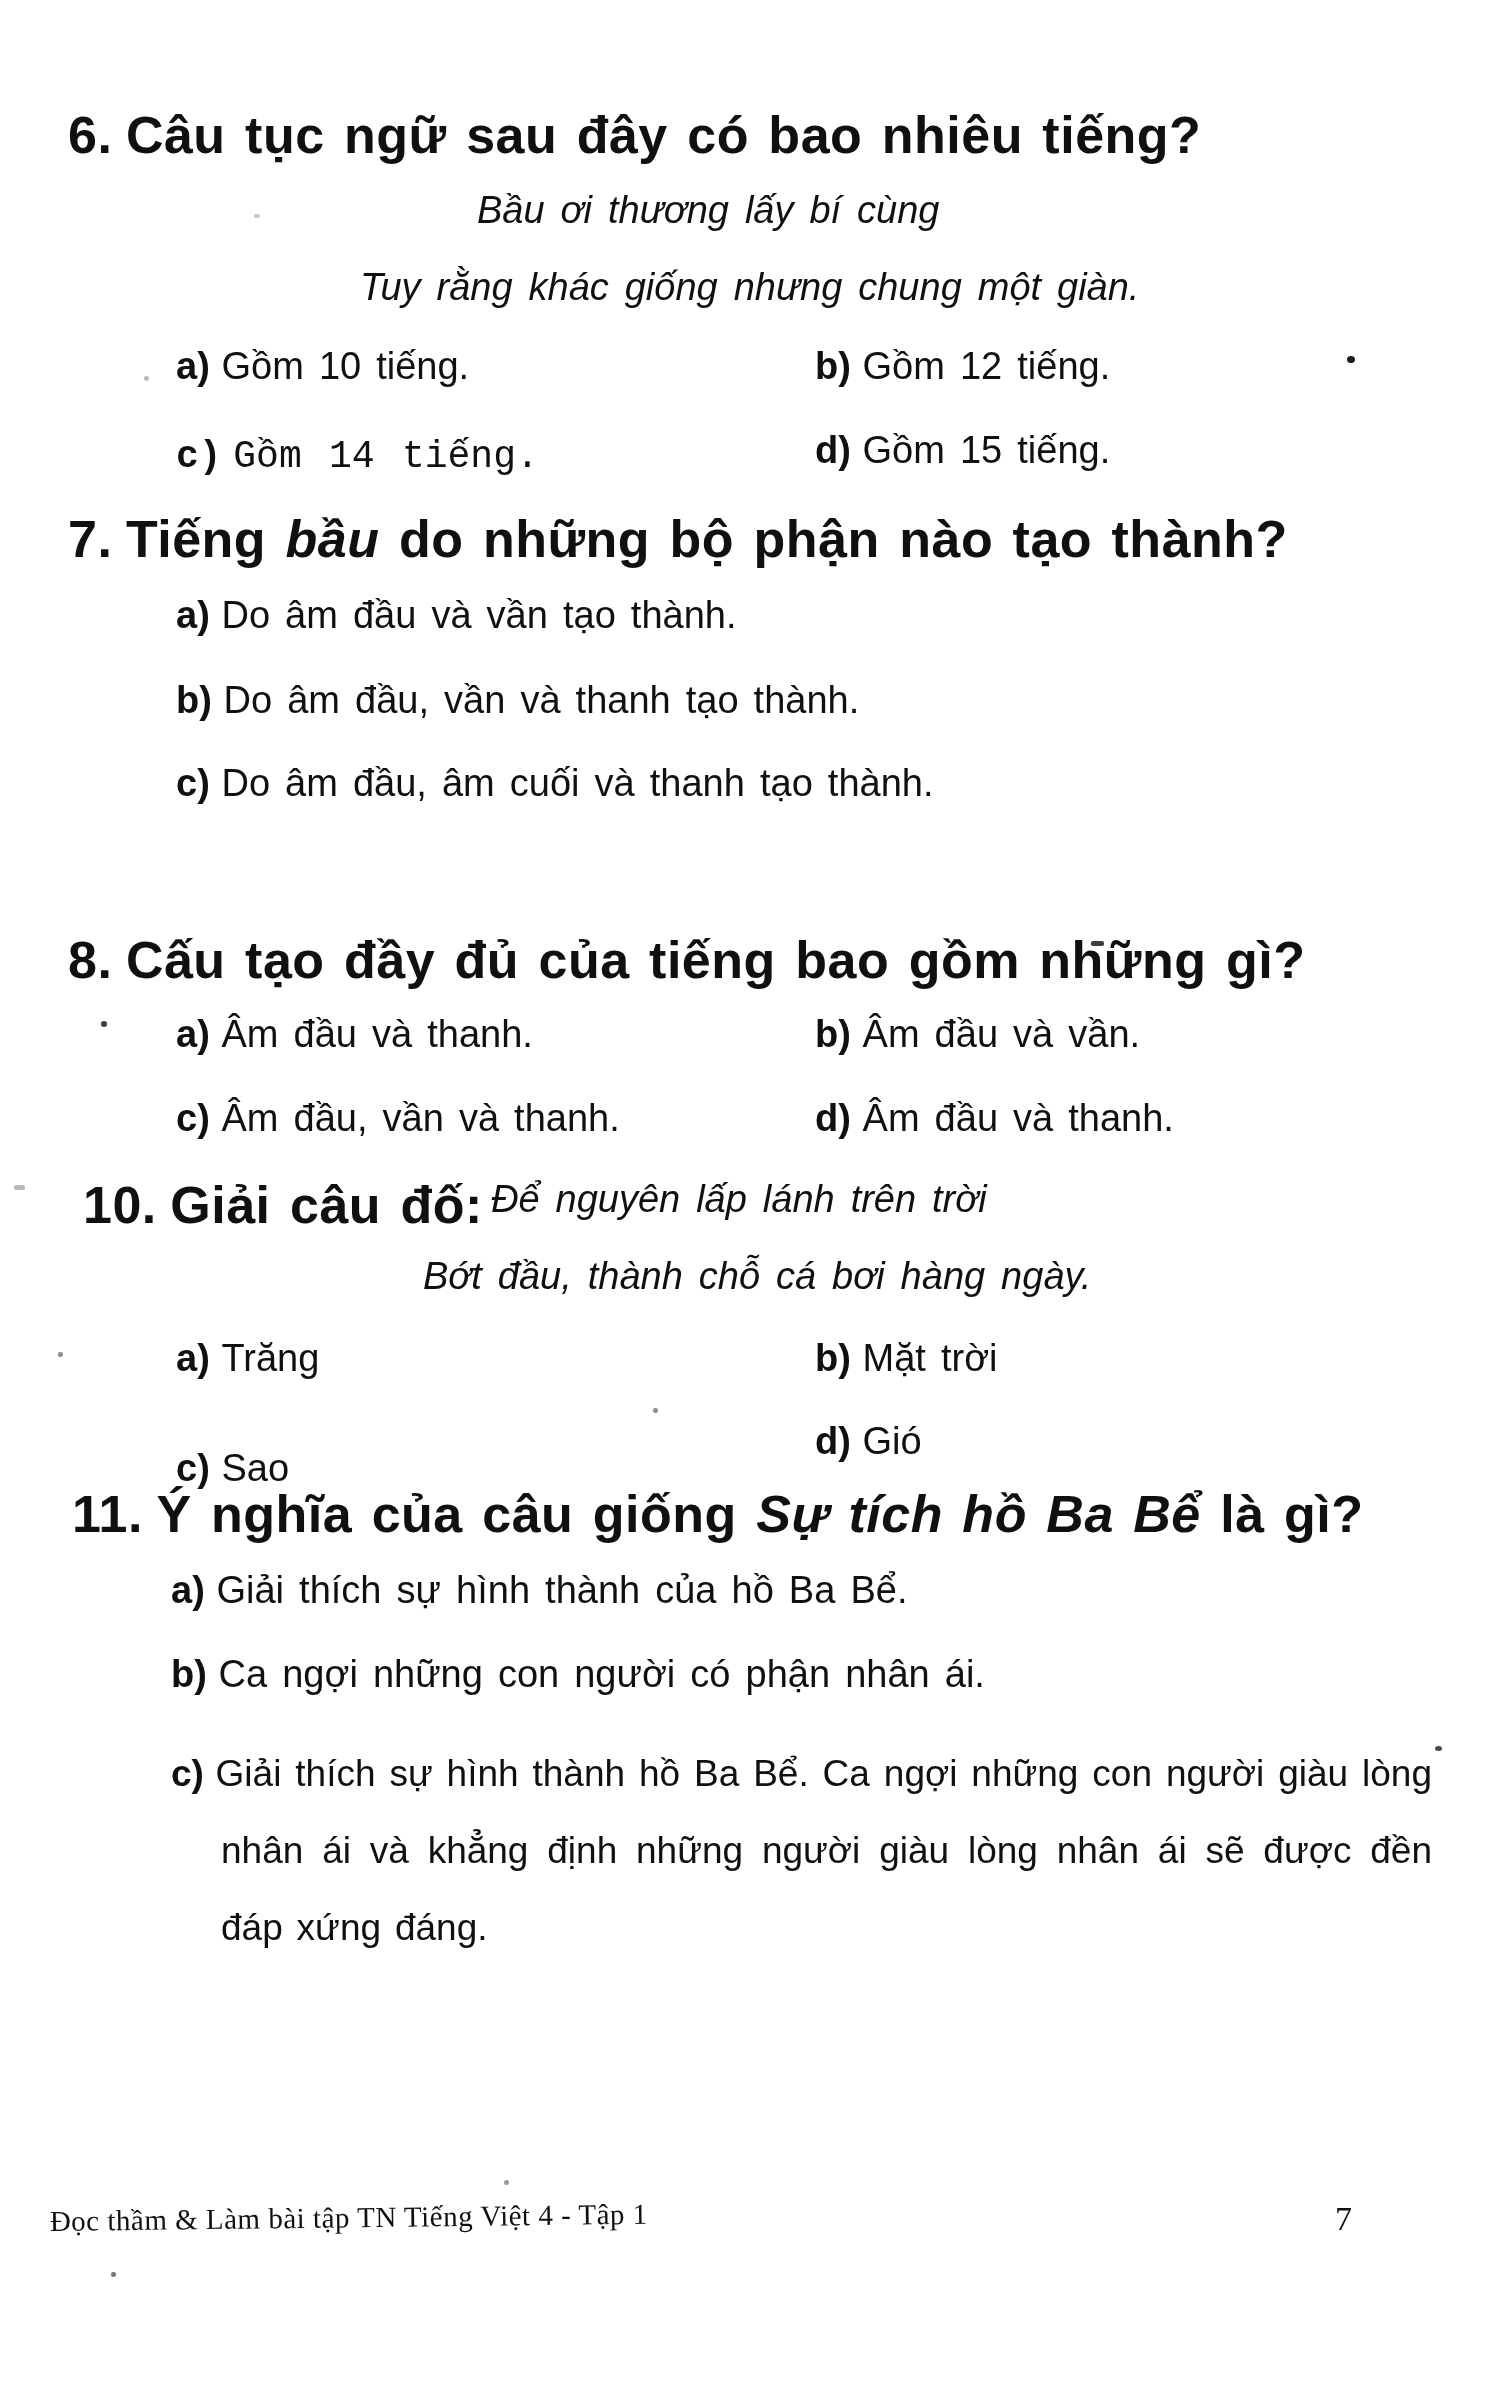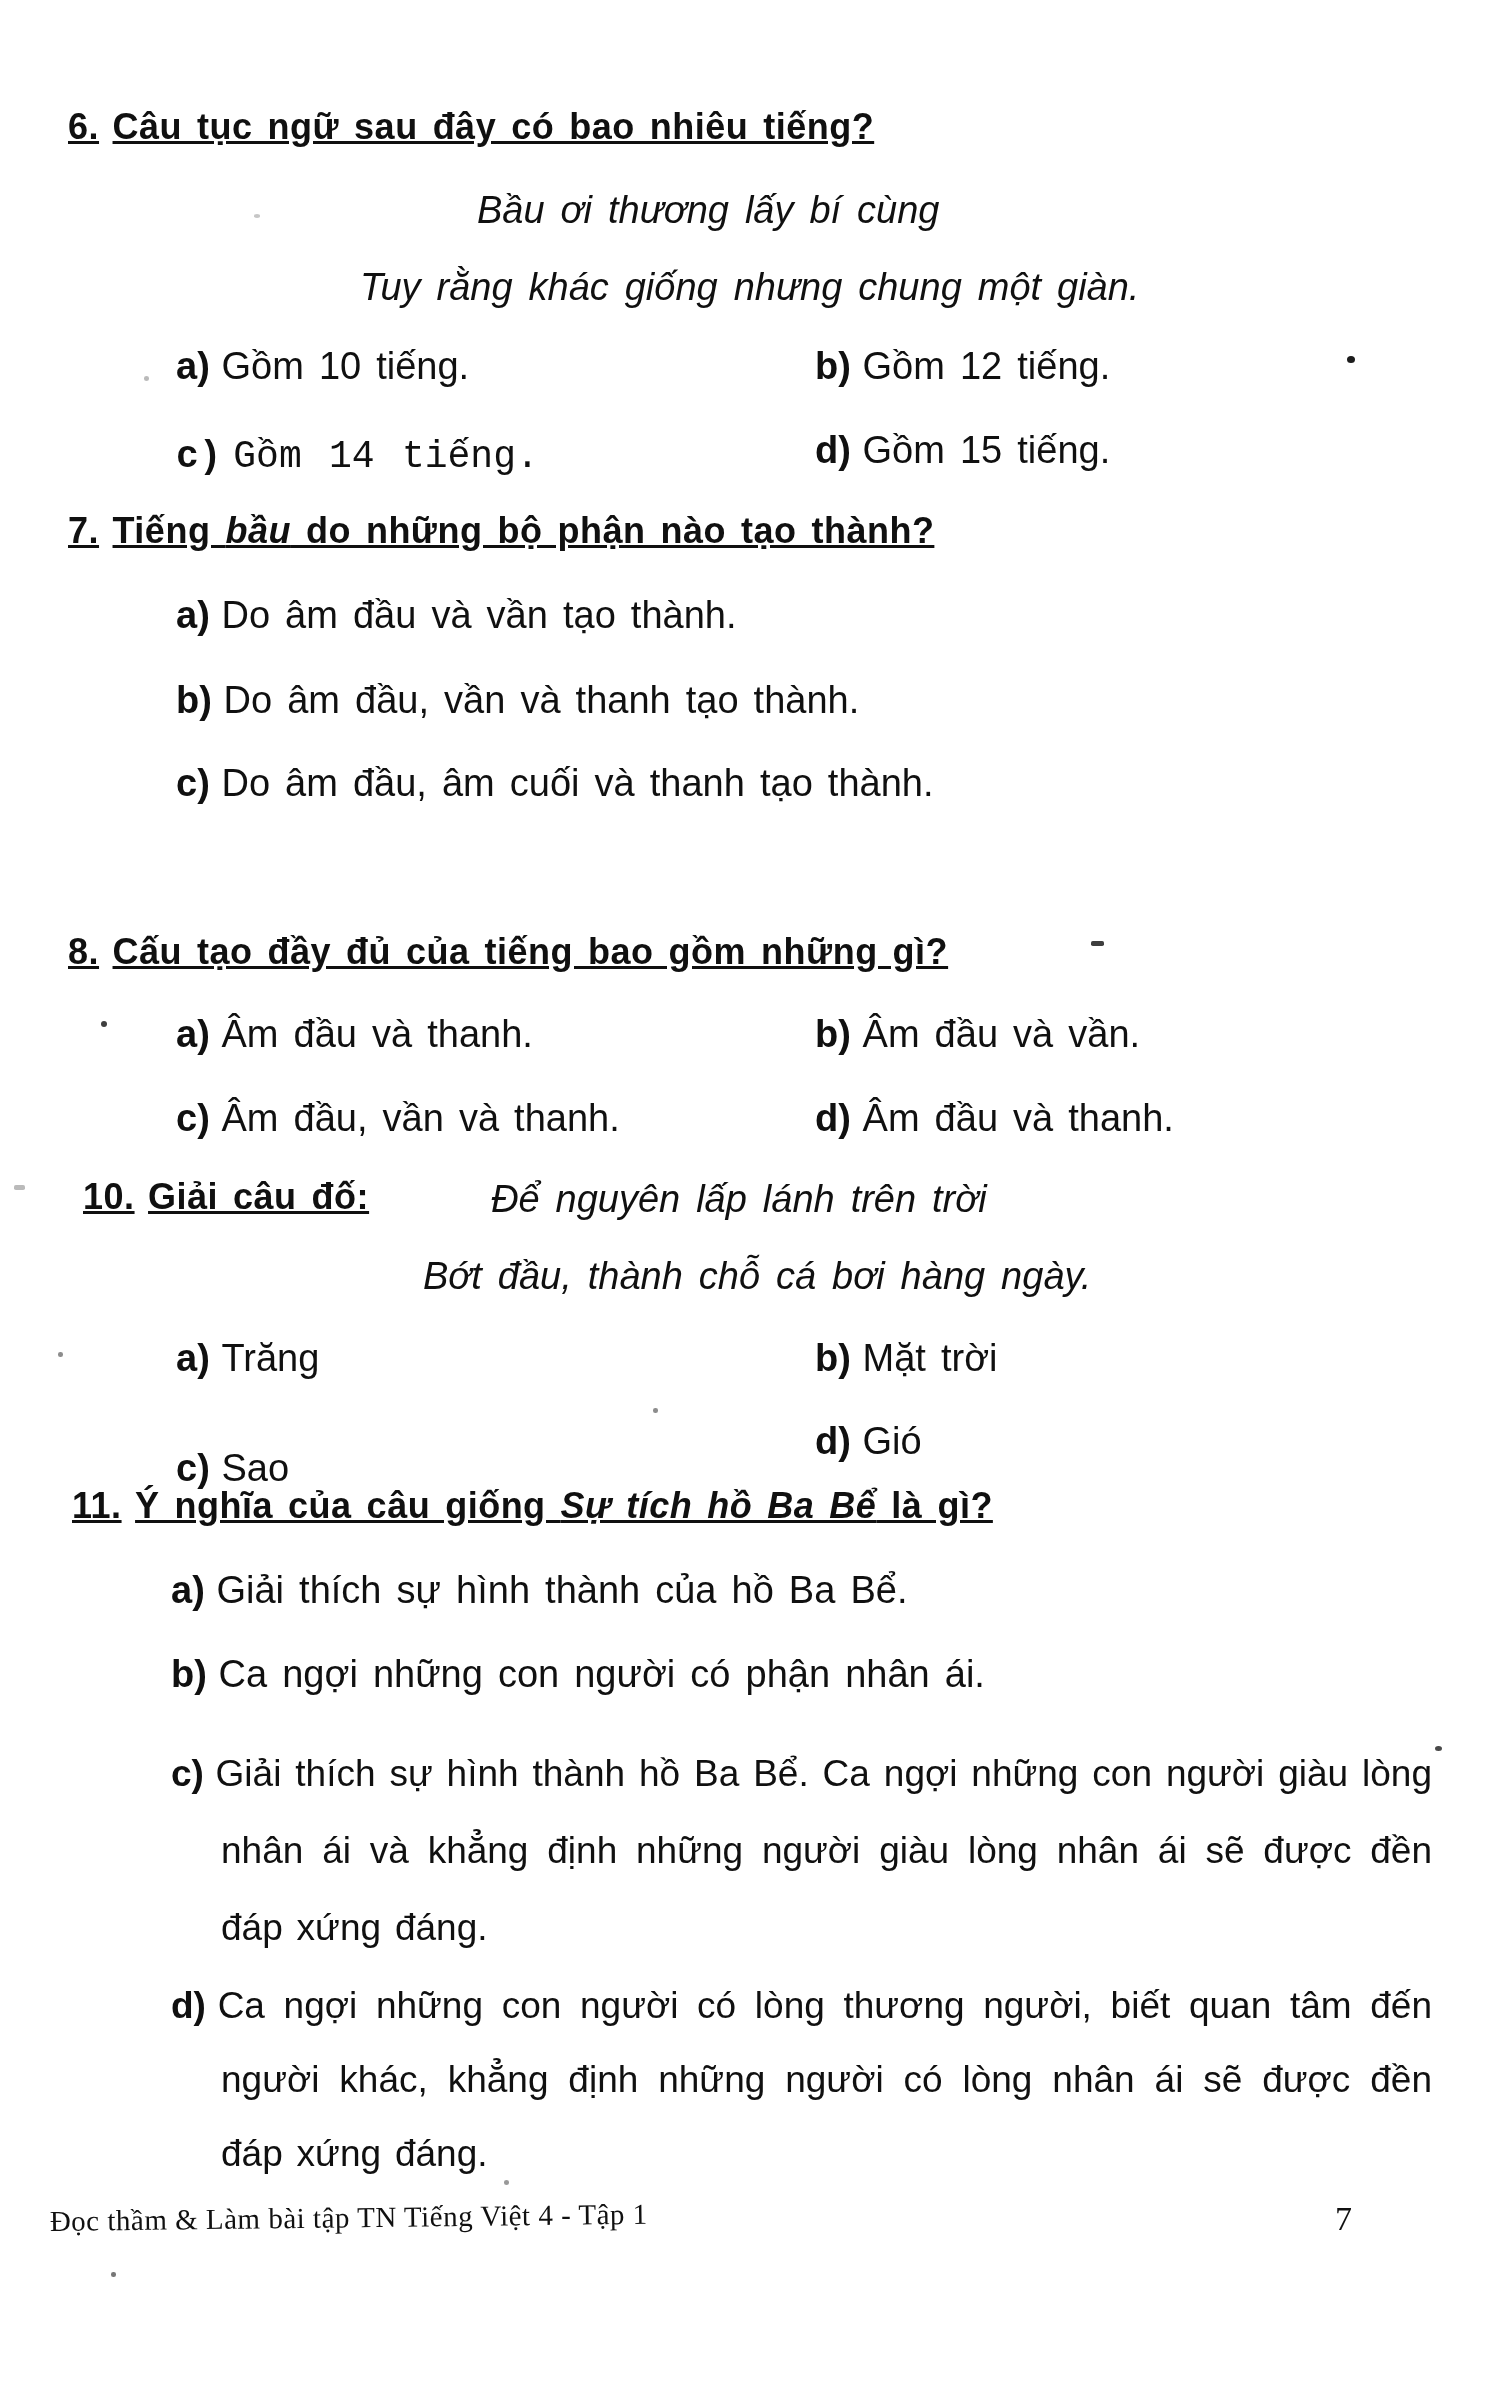--- a/index.html
+++ b/index.html
@@ -6,22 +6,22 @@
   .page{
     position:relative;
     width:1505px;height:2401px;
     background:#ffffff;
     color:#101010;
     font-family:"Liberation Sans", sans-serif;
     overflow:hidden;
   }
   .abs{position:absolute;margin:0;}
   .qhead{
-    font-weight:700;font-size:36px;letter-spacing:0.5px;word-spacing:4.5px;
-    white-space:nowrap;line-height:1.15;text-decoration:underline;
+    font-weight:700;font-size:52px;letter-spacing:0.5px;word-spacing:4.5px;
+    white-space:nowrap;line-height:1.15;
   }
   .qnum{margin-right:13.5px;}
   .poem{
     font-style:italic;font-size:38px;word-spacing:5.4px;white-space:nowrap;line-height:1.15;
   }
   .opt{font-size:38px;word-spacing:4.5px;white-space:nowrap;line-height:1.15;}
   .letter{font-weight:700;margin-right:11.7px;}
   .longopt{
     font-size:37px;width:1211px;text-align:justify;
     padding-left:50px;text-indent:-50px;
@@ -72,21 +72,20 @@
   <p class="abs opt" style="left:176px;top:1337px;"><b class="letter">a)</b><span>Trăng</span></p>
   <p class="abs opt" style="left:815px;top:1337px;"><b class="letter">b)</b><span>Mặt trời</span></p>
   <p class="abs opt" style="left:176px;top:1420px;margin-top:27px;"><b class="letter">c)</b><span>Sao</span></p>
   <p class="abs opt" style="left:815px;top:1420px;"><b class="letter">d)</b><span>Gió</span></p>
 
   <p class="abs qhead" style="left:72px;top:1485px;"><span class="qnum">11.</span><span>Ý nghĩa của câu giống </span><span class="em-bi">Sự tích hồ Ba Bể</span><span> là gì?</span></p>
 
   <p class="abs opt" style="left:171px;top:1569px;text-align:right;"><b class="letter">a)</b><span>Giải thích sự hình thành của hồ Ba Bể.</span></p>
   <p class="abs opt" style="left:171px;top:1653px;"><b class="letter">b)</b><span>Ca ngợi những con người có phận nhân ái.</span></p>
   <p class="abs longopt lh-c" style="left:171px;top:1735px;"><b class="letter">c)</b><span>Giải thích sự hình thành hồ Ba Bể. Ca ngợi những con người giàu lòng nhân ái và khẳng định những người giàu lòng nhân ái sẽ được đền đáp xứng đáng.</span></p>
-  <p class="abs longopt lh-d" style="left:171px;top:1969px;"><b class="letter">d)</b><span>Ca ngợi những con người có lòng thương người, biết quan tâm đến người khác, khẳng định những người có lòng nhân ái sẽ được đền đáp xứng đáng.</span></p>
 
   <p class="abs footer-left" style="left:50px;top:2205px;">Đọc thầm &amp; Làm bài tập TN Tiếng Việt 4 - Tập 1</p>
   <p class="abs footer-page" style="left:1335px;top:2200px;">7</p>
 
   <span class="speck" style="left:1347px;top:356px;width:8px;height:7.2px;"></span>
   <span class="speck" style="left:144px;top:376px;width:5.4px;height:4.5px;opacity:.3;"></span>
   <span class="speck" style="left:254px;top:214px;width:6.3px;height:3.6px;opacity:.25;"></span>
   <span class="speck dash" style="left:1091px;top:941px;width:12.6px;height:5.4px;opacity:.85;"></span>
   <span class="speck" style="left:101px;top:1021px;width:6.3px;height:6.3px;opacity:.85;"></span>
   <span class="speck dash" style="left:14.4px;top:1185px;width:10.8px;height:5.4px;opacity:.3;"></span>

